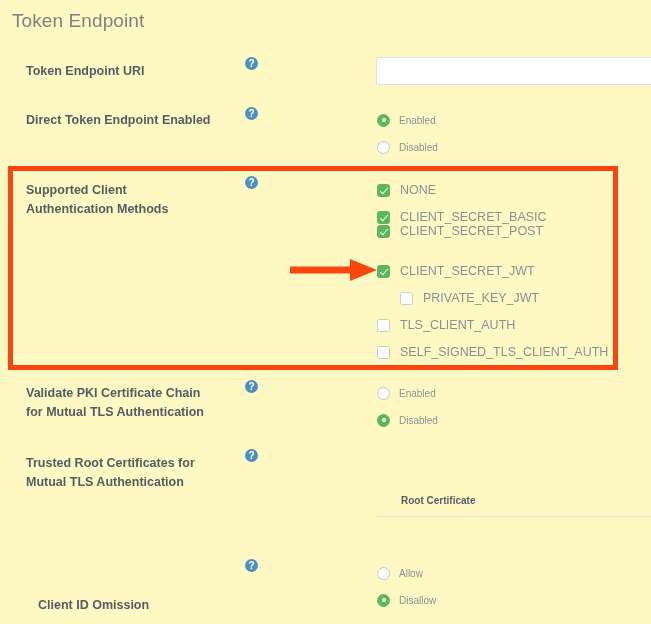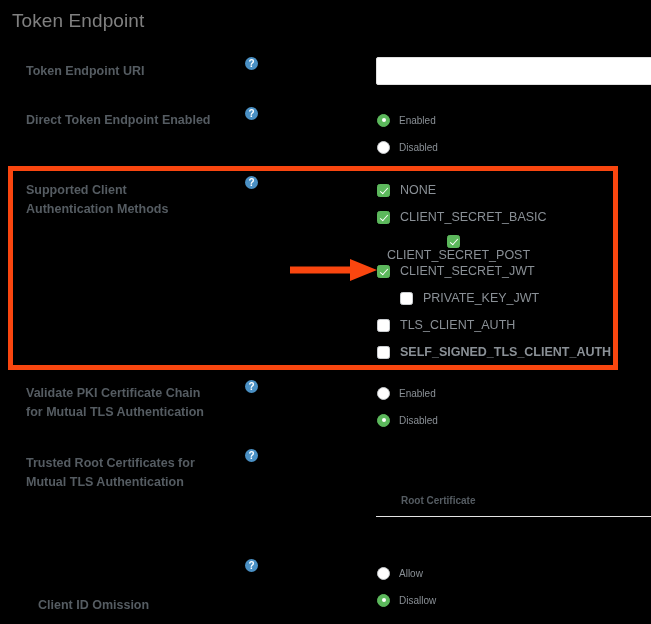--- a/index.html
+++ b/index.html
@@ -10,21 +10,21 @@
   }
   body {
     font-family: "Liberation Sans", sans-serif;
     -webkit-font-smoothing: antialiased;
   }
   #page {
     position: relative;
     width: 651px;
     height: 624px;
     overflow: hidden;
-    background: #000000;
+    background: #fef9c3;
   }
 
   
   .section-title {
     position: absolute;
     left: 12px;
     top: 10px;
     font-size: 19px;
     font-weight: 400;
     color: #808080;
@@ -217,37 +217,37 @@
   <div class="help-icon" style="left:245px; top:176px;">?</div>
 
   <div class="cb-row" style="top:181px;">
     <span class="checkbox on"></span>
     <span class="cb-label">NONE</span>
   </div>
   <div class="cb-row" style="top:208px;">
     <span class="checkbox on"></span>
     <span class="cb-label">CLIENT_SECRET_BASIC</span>
   </div>
-  <div class="cb-row" style="top:235px;flex-direction:column;">
+  <div class="cb-row" style="top:222px;">
     <span class="checkbox on"></span>
     <span class="cb-label">CLIENT_SECRET_POST</span>
   </div>
   <div class="cb-row" style="top:262px;">
     <span class="checkbox on"></span>
     <span class="cb-label">CLIENT_SECRET_JWT</span>
   </div>
   <div class="cb-row" style="top:289px;padding-left:23px;">
     <span class="checkbox"></span>
     <span class="cb-label">PRIVATE_KEY_JWT</span>
   </div>
   <div class="cb-row" style="top:316px;">
     <span class="checkbox"></span>
     <span class="cb-label">TLS_CLIENT_AUTH</span>
   </div>
-  <div class="cb-row" style="top:343px;font-weight:bold;">
+  <div class="cb-row" style="top:343px;">
     <span class="checkbox"></span>
     <span class="cb-label">SELF_SIGNED_TLS_CLIENT_AUTH</span>
   </div>
 
   <div class="field-label" style="top:384px;">
     <div>Validate PKI Certificate Chain</div>
     <div>for Mutual TLS Authentication</div>
   </div>
   <div class="help-icon" style="left:245px; top:380px;">?</div>
 

